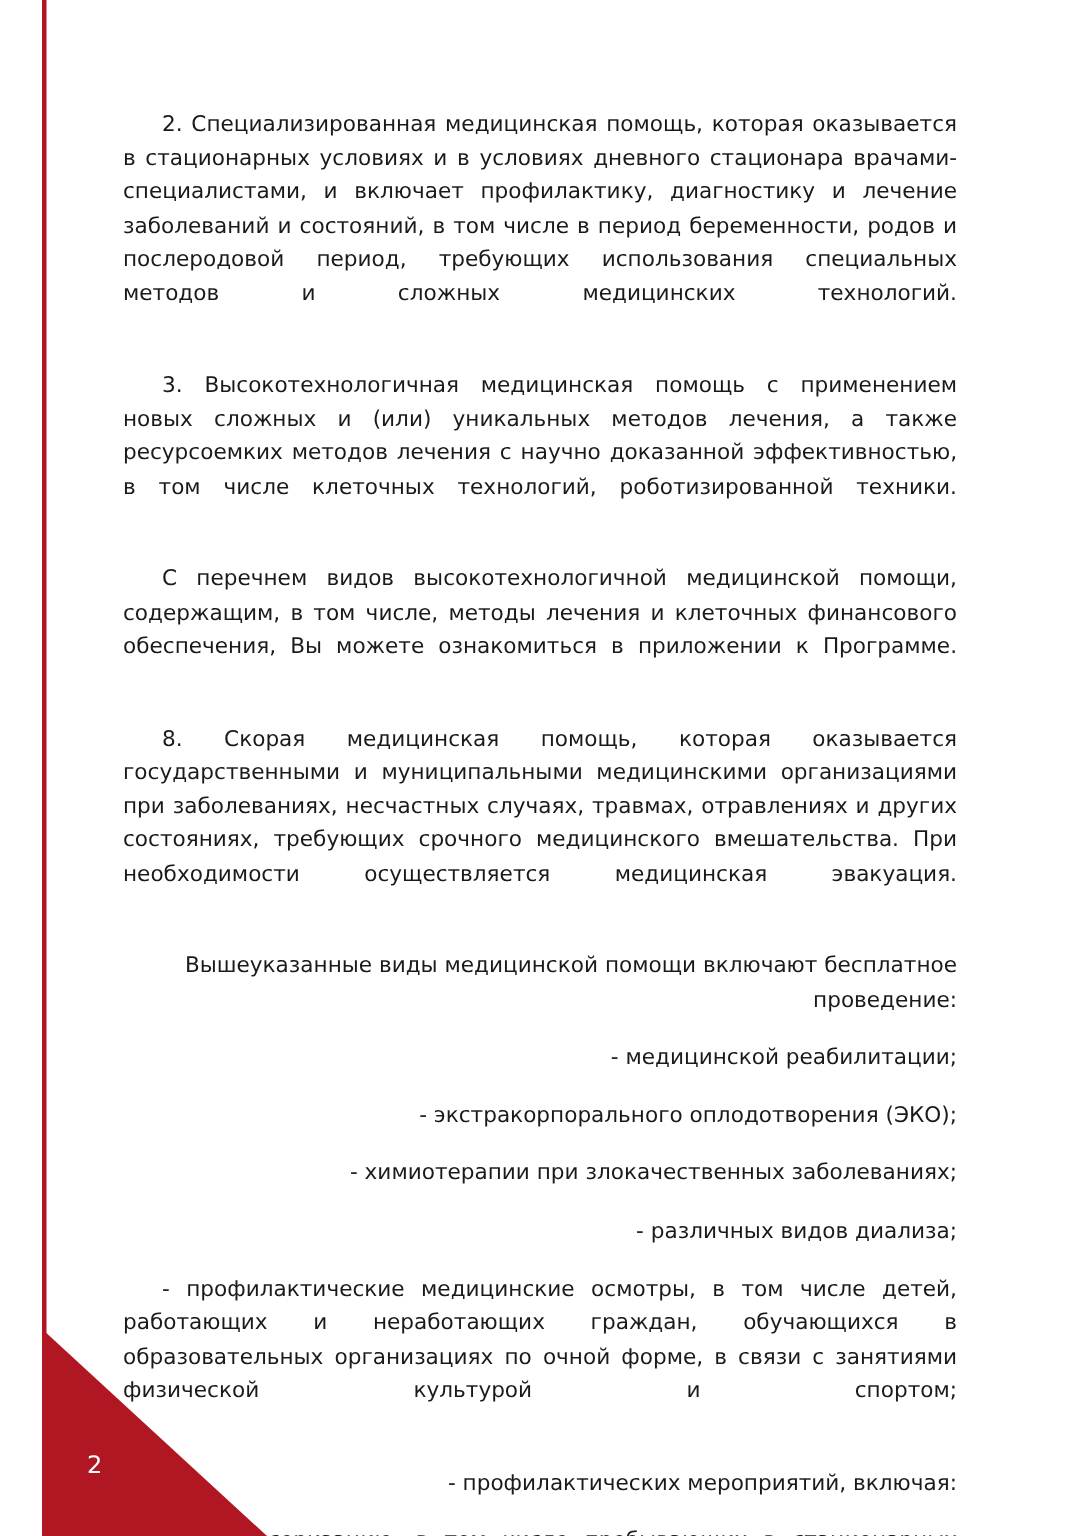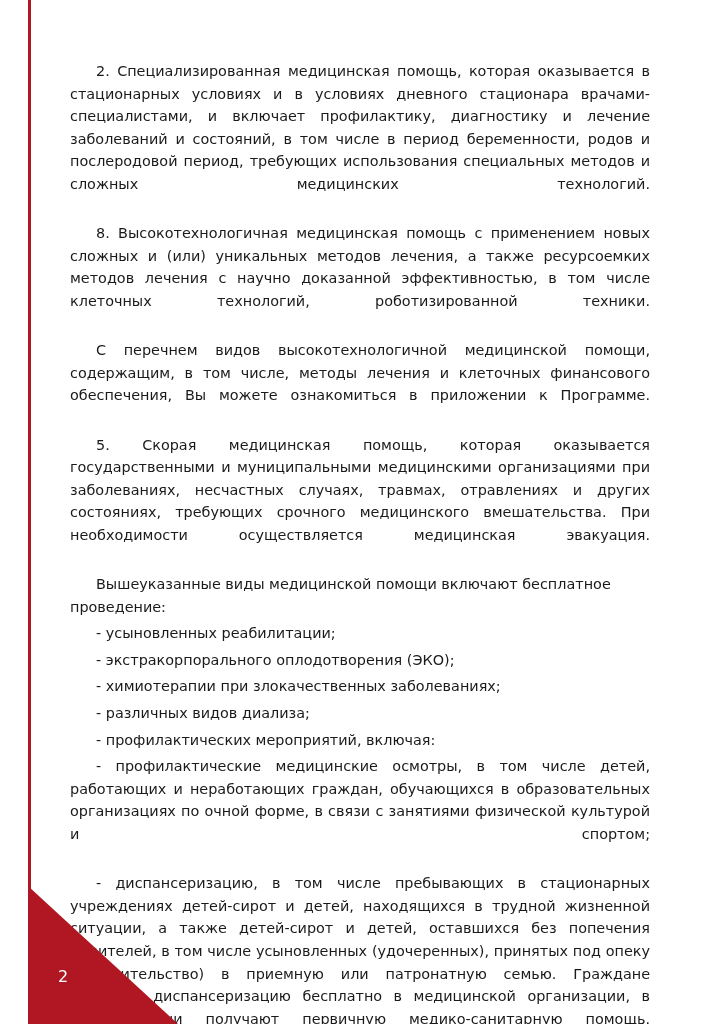--- a/index.html
+++ b/index.html
@@ -55,57 +55,57 @@
     top: 56px;
     width: 588px;
     color: #1a1a1a;
     font-size: 14.4px;
     line-height: 22.6px;
     text-align: justify;
     text-justify: inter-word;
     font-family: "DejaVu Sans", sans-serif;
   }
   .content p {
-    margin: 4px;
+    margin: 16px;
     text-align: justify;
     text-indent: 0;
   }
   .content p.indent {
     text-indent: 26px;
   }
   
   .content p:after {
     content: "";
     display: inline-block;
     width: 100%;
   }
   .content p.nojust {
-    text-align: left;
+    text-align: right;
   }
   .content p.nojust:after {
     content: none;
   }
 </style>
 </head>
 <body>
 
 <div class="left-rule"></div>
 
 <div class="content">
   <p class="indent">2. Специализированная медицинская помощь, которая оказывается в стационарных условиях и в условиях дневного стационара врачами-специалистами, и включает профилактику, диагностику и лечение заболеваний и состояний, в том числе в период беременности, родов и послеродовой период, требующих использования специальных методов и сложных медицинских технологий.</p>
-  <p class="indent">8. Высокотехнологичная медицинская помощь с применением новых сложных и (или) уникальных методов лечения, а также ресурсоемких методов лечения с научно доказанной эффективностью, в том числе клеточных технологий, роботизированной техники.</p>
+  <p class="indent">3. Высокотехнологичная медицинская помощь с применением новых сложных и (или) уникальных методов лечения, а также ресурсоемких методов лечения с научно доказанной эффективностью, в том числе клеточных технологий, роботизированной техники.</p>
   <p class="indent">С перечнем видов высокотехнологичной медицинской помощи, содержащим, в том числе, методы лечения и клеточных финансового обеспечения, Вы можете ознакомиться в приложении к Программе.</p>
-  <p class="indent">5. Скорая медицинская помощь, которая оказывается государственными и муниципальными медицинскими организациями при заболеваниях, несчастных случаях, травмах, отравлениях и других состояниях, требующих срочного медицинского вмешательства. При необходимости осуществляется медицинская эвакуация.</p>
+  <p class="indent">8. Скорая медицинская помощь, которая оказывается государственными и муниципальными медицинскими организациями при заболеваниях, несчастных случаях, травмах, отравлениях и других состояниях, требующих срочного медицинского вмешательства. При необходимости осуществляется медицинская эвакуация.</p>
   <p class="indent nojust">Вышеуказанные виды медицинской помощи включают бесплатное проведение:</p>
-  <p class="indent nojust">- усыновленных реабилитации;</p>
+  <p class="indent nojust">- медицинской реабилитации;</p>
   <p class="indent nojust">- экстракорпорального оплодотворения (ЭКО);</p>
   <p class="indent nojust">- химиотерапии при злокачественных заболеваниях;</p>
   <p class="indent nojust">- различных видов диализа;</p>
+  <p class="indent">- профилактические медицинские осмотры, в том числе детей, работающих и неработающих граждан, обучающихся в образовательных организациях по очной форме, в связи с занятиями физической культурой и спортом;</p>
   <p class="indent nojust">- профилактических мероприятий, включая:</p>
-  <p class="indent">- профилактические медицинские осмотры, в том числе детей, работающих и неработающих граждан, обучающихся в образовательных организациях по очной форме, в связи с занятиями физической культурой и спортом;</p>
   <p class="indent">- диспансеризацию, в том числе пребывающих в стационарных учреждениях детей-сирот и детей, находящихся в трудной жизненной ситуации, а также детей-сирот и детей, оставшихся без попечения родителей, в том числе усыновленных (удочеренных), принятых под опеку (попечительство) в приемную или патронатную семью. Граждане проходят диспансеризацию бесплатно в медицинской организации, в которой они получают первичную медико-санитарную помощь. Большинство мероприятий в рамках диспансеризации проводятся 1 раз в 3 года за исключением маммографии для женщин в возрасте от 51 до 69 лет и исследования кала на скрытую кровь для</p>
 </div>
 
 <div class="corner-triangle">
   <svg width="150" height="138" viewBox="0 0 150 138" xmlns="http://www.w3.org/2000/svg">
     <polygon points="0,0 150,138 0,138" fill="#b01722"></polygon>
   </svg>
 </div>
 <div class="page-number">2</div>
 

